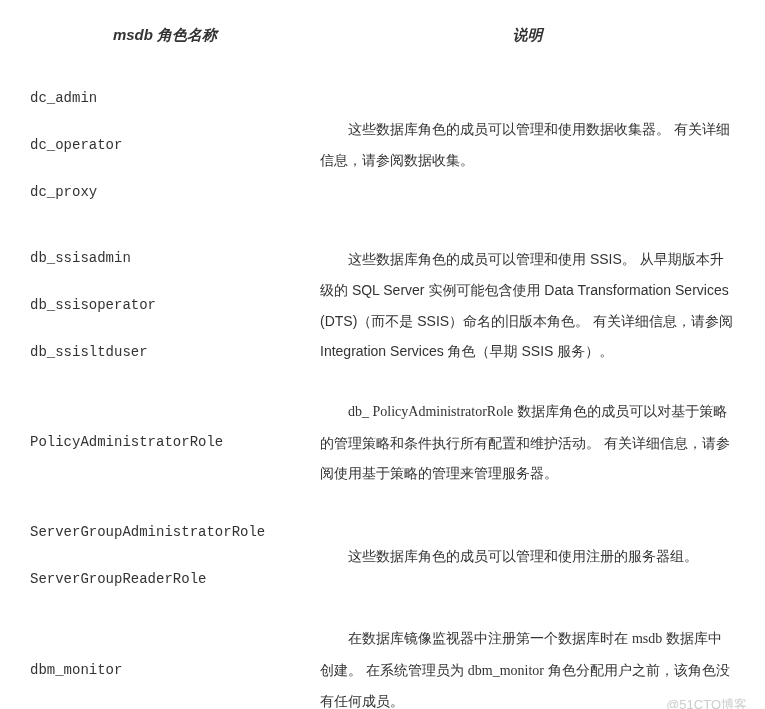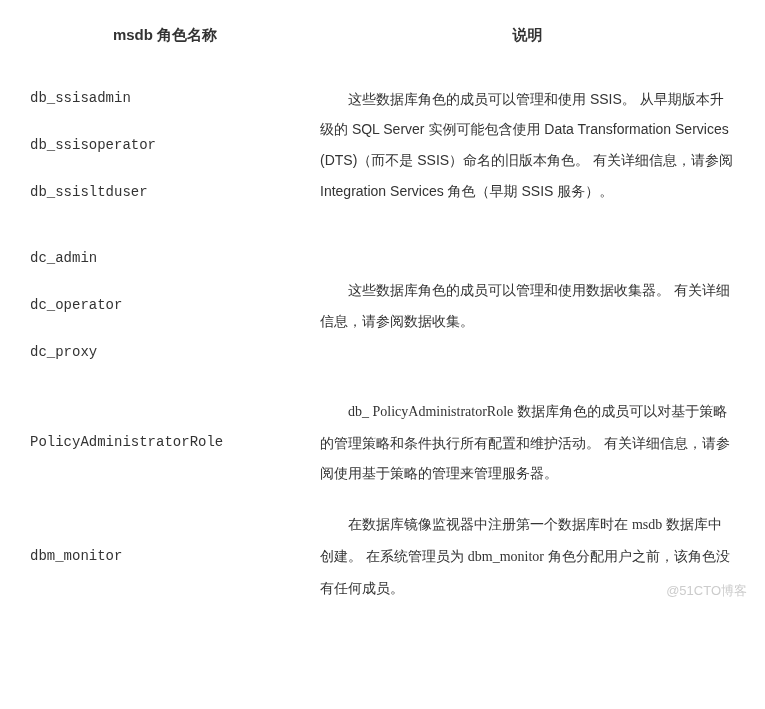--- a/index.html
+++ b/index.html
@@ -21,20 +21,21 @@
       width: 100%;
       border-collapse: collapse;
       table-layout: fixed;
     }
     th {
       text-align: center;
       font-weight: bold;
       padding: 8px 10px 14px 10px;
       vertical-align: top;
       font-size: 15px;
+      font-style: italic;
     }
     th:first-child {
       width: 290px;
       text-align: center;
     }
     th:last-child {
     }
     td {
       vertical-align: middle;
       padding: 10px 10px;
@@ -70,49 +71,58 @@
   <thead>
     <tr>
       <th>msdb 角色名称</th>
       <th>说明</th>
     </tr>
   </thead>
   <tbody>
 
     <tr>
       <td>
+        <div class="role-line">dc_admin</div>
+        <div class="role-line">dc_operator</div>
+        <div class="role-line">dc_proxy</div>
+      </td>
+      <td>
+        <p class="desc">这些数据库角色的成员可以管理和使用数据收集器。 有关详细信息，请参阅数据收集。</p>
+      </td>
+    </tr>
+
+    <tr>
+      <td>
         <div class="role-line">db_ssisadmin</div>
         <div class="role-line">db_ssisoperator</div>
         <div class="role-line">db_ssisltduser</div>
       </td>
       <td>
         <p class="desc">这些数据库角色的成员可以管理和使用 SSIS。 从早期版本升级的 SQL Server 实例可能包含使用 Data Transformation Services (DTS)（而不是 SSIS）命名的旧版本角色。 有关详细信息，请参阅 Integration Services 角色（早期 SSIS 服务）。</p>
-      </td>
-    </tr>
-
-    <tr>
-      <td>
-        <div class="role-line">dc_admin</div>
-        <div class="role-line">dc_operator</div>
-        <div class="role-line">dc_proxy</div>
-      </td>
-      <td>
-        <p class="desc">这些数据库角色的成员可以管理和使用数据收集器。 有关详细信息，请参阅数据收集。</p>
       </td>
     </tr>
 
     <tr>
       <td>
         <div class="role-line">PolicyAdministratorRole</div>
       </td>
       <td>
         <p class="desc"><span class="mono">db_ PolicyAdministratorRole</span><span> 数据库角色的成员可以对基于策略的管理策略和条件执行所有配置和维护活动。 有关详细信息，请参阅使用基于策略的管理来管理服务器。</span></p>
       </td>
     </tr>
 
+    <tr>
+      <td>
+        <div class="role-line">ServerGroupAdministratorRole</div>
+        <div class="role-line">ServerGroupReaderRole</div>
+      </td>
+      <td>
+        <p class="desc">这些数据库角色的成员可以管理和使用注册的服务器组。</p>
+      </td>
+    </tr>
 
     <tr>
       <td>
         <div class="role-line">dbm_monitor</div>
       </td>
       <td>
         <p class="desc"><span>在数据库镜像监视器中注册第一个数据库时在 </span><span class="mono">msdb</span><span> 数据库中创建。 在系统管理员为 </span><span class="mono">dbm_monitor</span><span> 角色分配用户之前，该角色没有任何成员。</span></p>
       </td>
     </tr>
   </tbody>

